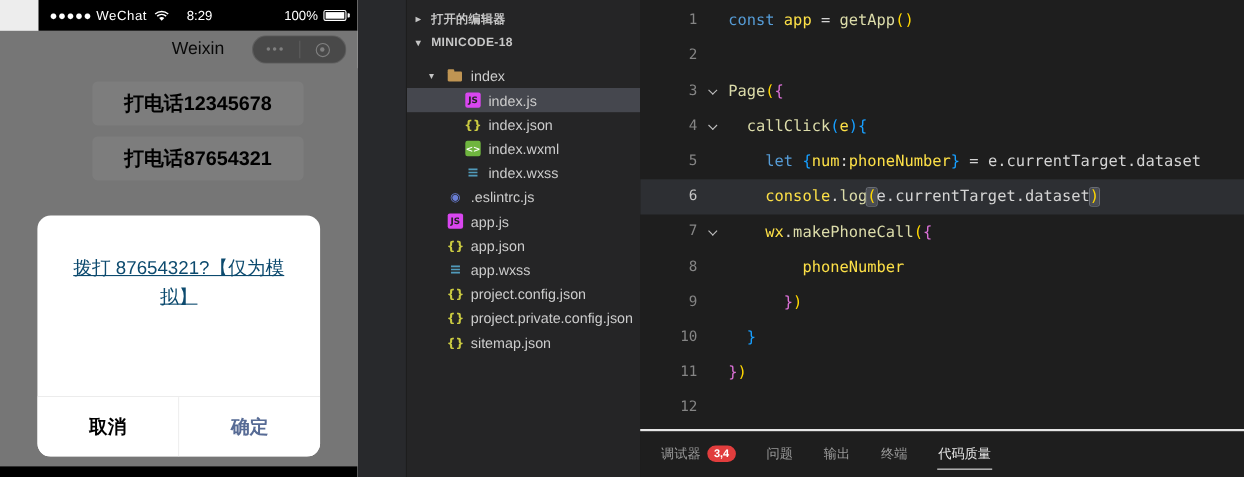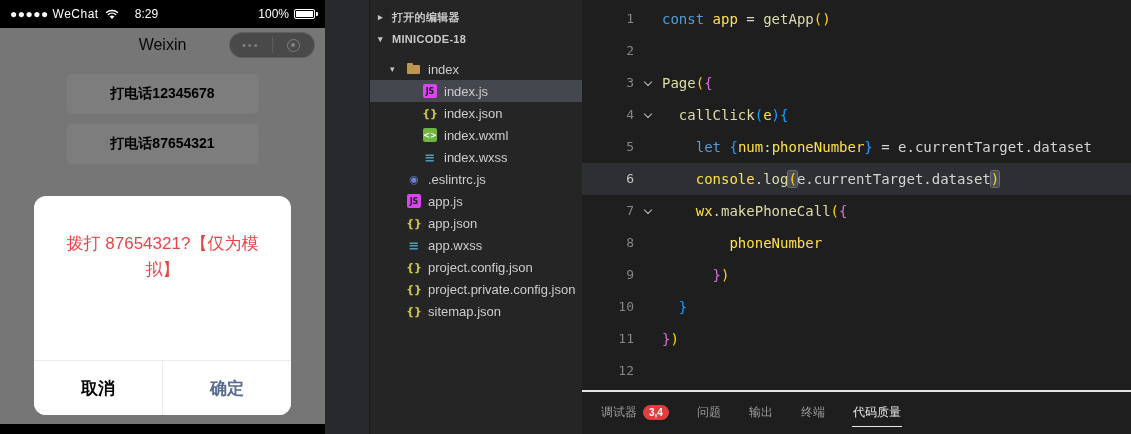--- a/index.html
+++ b/index.html
@@ -1,21 +1,21 @@
 <!DOCTYPE html>
 <html><head>
 <meta charset="utf-8">
 <style>
   html,body{margin:0;padding:0;background:#1e1e1e;}
   *{box-sizing:border-box;}
   .app{width:1131px;height:434px;display:flex;overflow:hidden;position:relative;
        font-family:"Liberation Sans",sans-serif;background:#1e1e1e;}
 
   
-  .phone{width:325px;height:434px;flex:none;position:relative;background:#ededed;overflow:hidden;}
+  .phone{width:325px;height:434px;flex:none;position:relative;background:#ededed;overflow:hidden;padding-left:35px;}
   .statusbar{height:28px;background:#000;color:#fff;display:flex;align-items:center;
              padding:0 10px;font-size:12px;position:relative;z-index:3;}
   .sb-carrier{letter-spacing:0.5px;margin-right:6px;}
   .sb-time{margin-left:16px;}
   .sb-right{margin-left:auto;display:flex;align-items:center;gap:5px;}
   .batt{width:21px;height:10px;border:1px solid #fff;border-radius:2px;position:relative;padding:1px;display:inline-block;}
   .batt-fill{display:block;background:#fff;height:100%;width:100%;}
   .batt::after{content:"";position:absolute;right:-4px;top:2px;width:2px;height:4px;background:#fff;border-radius:0 1px 1px 0;}
 
   .navbar{height:34px;background:#ededed;display:flex;align-items:center;justify-content:center;position:relative;}
@@ -24,27 +24,27 @@
            background:rgba(0,0,0,0.38);border:1px solid rgba(255,255,255,0.4);display:flex;align-items:center;}
   .cap-more{flex:1;text-align:center;color:#fff;font-size:11px;letter-spacing:2px;cursor:pointer;}
   .cap-more::before{content:"•••";}
   .cap-sep{width:1px;height:16px;background:rgba(255,255,255,0.35);}
   .cap-exit{flex:1;display:flex;justify-content:center;cursor:pointer;}
   .cap-ring{width:13px;height:13px;border:1.5px solid #fff;border-radius:50%;display:flex;align-items:center;justify-content:center;}
   .cap-dot{width:4px;height:4px;background:#fff;border-radius:50%;}
 
   .page-content{padding-top:12px;position:relative;z-index:1;}
   .wx-btn{display:block;width:192px;height:40px;margin:0 auto 10px;background:#fafafa;border:none;
-          border-radius:5px;font-size:14px;font-weight:bold;color:#000;font-family:inherit;cursor:pointer;}
+          border-radius:5px;font-size:18px;font-weight:bold;color:#000;font-family:inherit;cursor:pointer;}
 
   .mask{position:absolute;left:0;top:28px;right:0;bottom:0;background:rgba(0,0,0,0.5);z-index:2;}
   .modal{position:absolute;left:34px;top:196px;width:257px;background:#fff;border-radius:12px;
          overflow:hidden;z-index:4;}
   .modal-msg{height:122px;display:flex;align-items:center;justify-content:center;text-align:center;
-             color:#ef4444;font-size:17px;line-height:1.55;padding:0 24px;}
+             color:#0c4a6e;font-size:17px;line-height:1.55;padding:0 24px;text-decoration:underline;}
   .modal-btns{display:flex;border-top:1px solid #ececec;height:55px;margin-top:42px;}
   .modal-btn{flex:1;border:none;background:#fff;font-size:17px;font-weight:bold;font-family:inherit;cursor:pointer;}
   .modal-btn.cancel{color:#000;border-right:1px solid #ececec;}
   .modal-btn.confirm{color:#576b95;}
   .home-bar{position:absolute;left:0;bottom:0;width:100%;height:10px;background:#000;z-index:5;}
 
   
   .strip{width:45px;flex:none;background:#28292c;border-right:1px solid #1d1d1d;}
 
   

